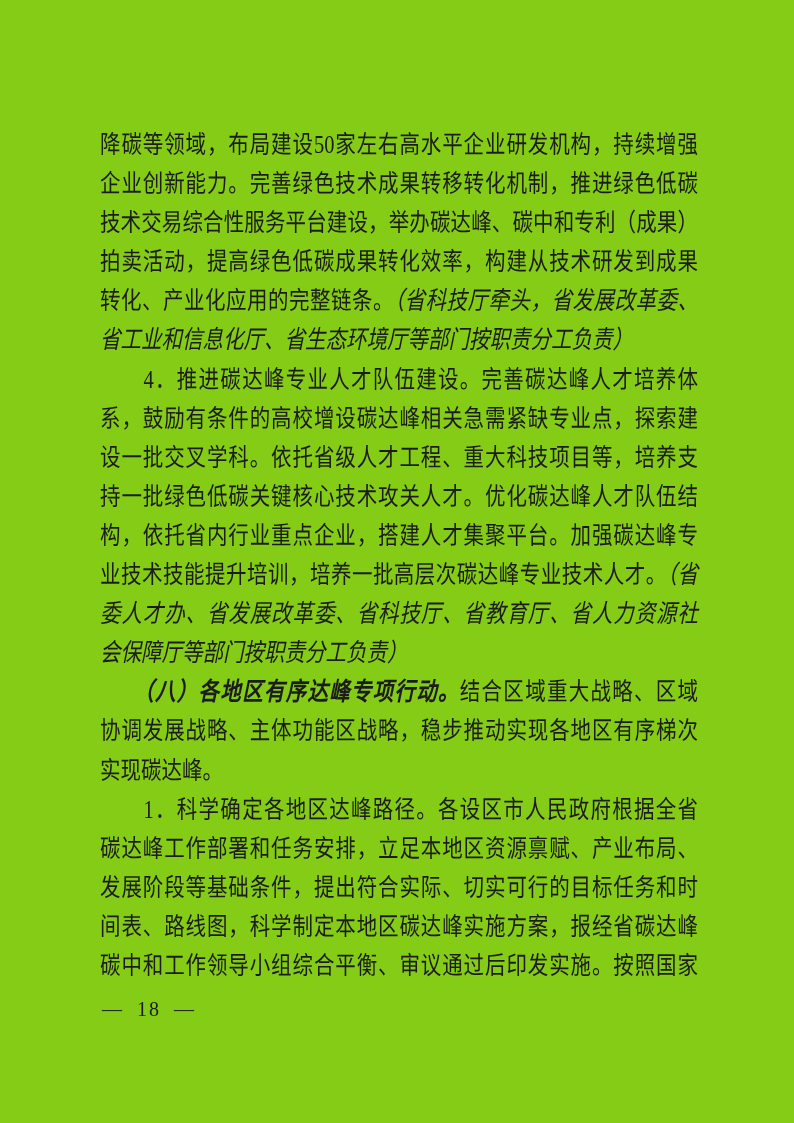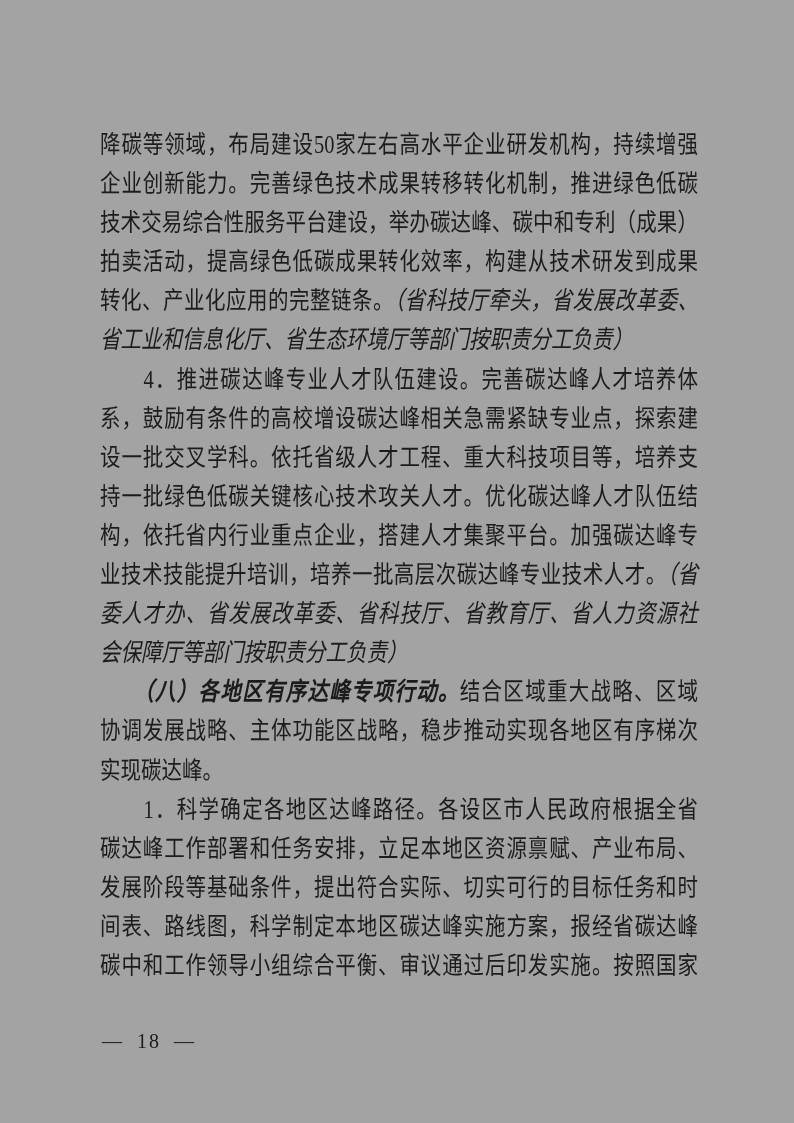--- a/index.html
+++ b/index.html
@@ -4,21 +4,21 @@
 <style>
   html, body {
     margin: 0;
     padding: 0;
     background: #ffffff;
   }
   .page {
     position: relative;
     width: 794px;
     height: 1123px;
-    background: #a3a3a3;
+    background: #84cc16;
     color: #1c1c1c;
     font-family: "Liberation Serif", "DejaVu Serif", serif;
     overflow: hidden;
   }
   .text-block {
     position: absolute;
     left: 100px;
     top: 126px;
     width: 598px;
   }
@@ -43,21 +43,20 @@
   .seg-kai-bold { font-style: italic; font-weight: 700; }
   .footer {
     position: absolute;
     left: 102px;
     top: 994px;
     font-size: 20px;
     line-height: 30px;
     letter-spacing: 2px;
     word-spacing: 6px;
     color: #1c1c1c;
-    margin-top: 32px;
   }
 </style>
 </head>
 <body>
 
 <div class="page">
   <div class="text-block">
       <div class="line"><span class="seg-song">降碳等领域，布局建设50家左右高水平企业研发机构，持续增强</span></div>
       <div class="line"><span class="seg-song">企业创新能力。完善绿色技术成果转移转化机制，推进绿色低碳</span></div>
       <div class="line"><span class="seg-song">技术交易综合性服务平台建设，举办碳达峰、碳中和专利（成果）</span></div>

